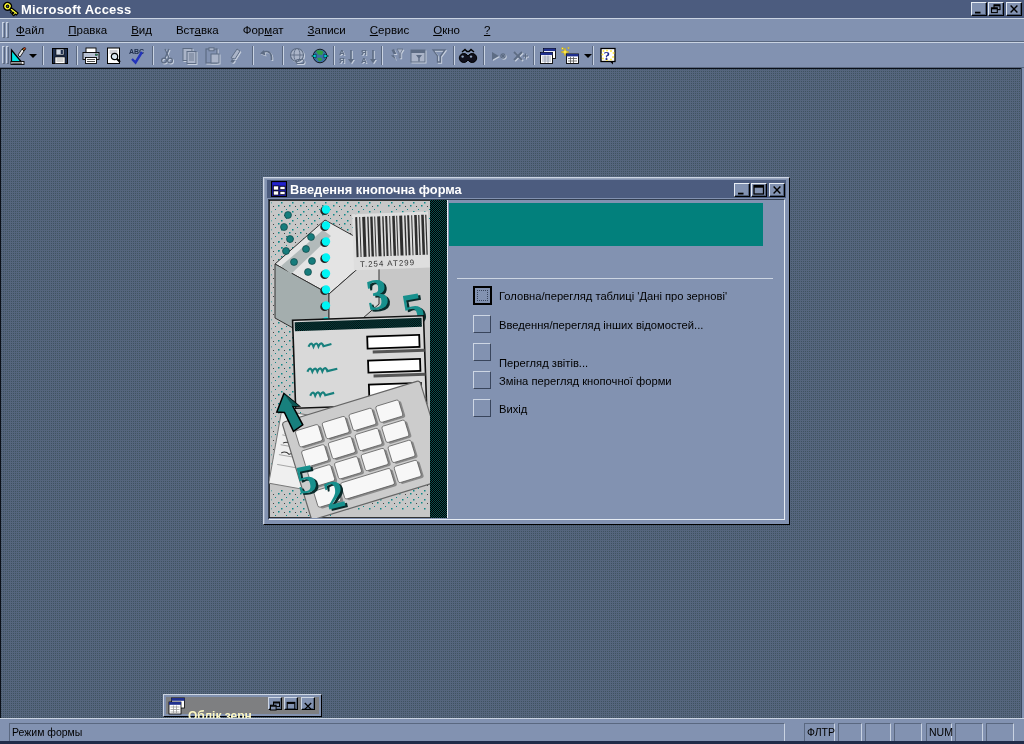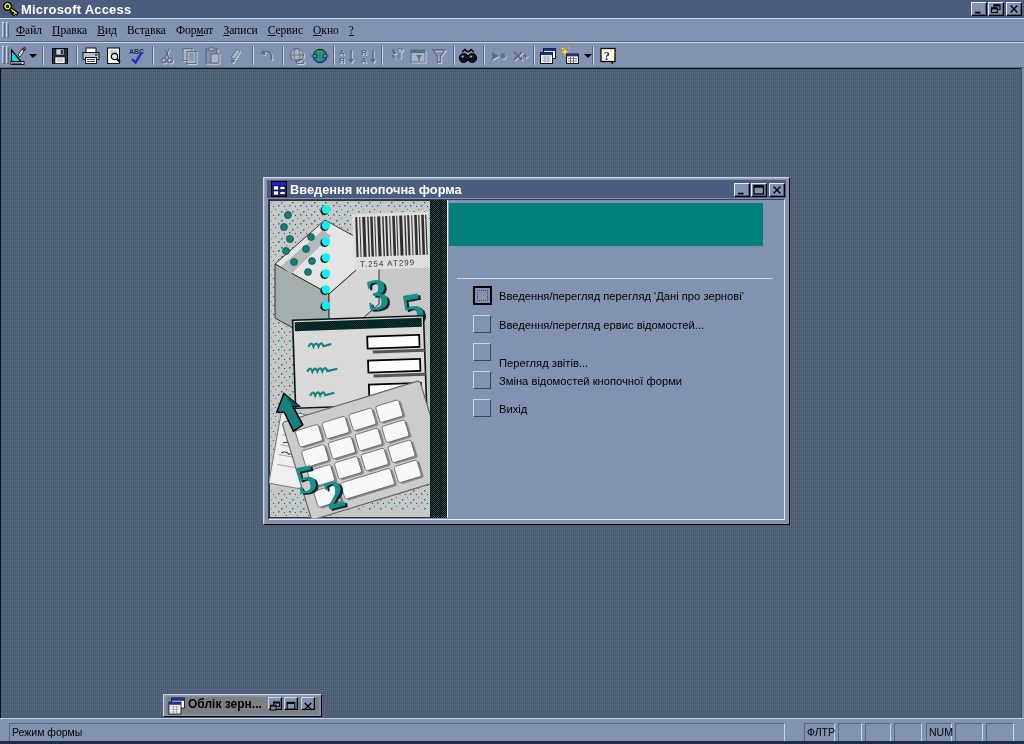--- a/index.html
+++ b/index.html
@@ -16,21 +16,21 @@
   .capbtn svg { position:absolute; left:0; top:0; }
 
   
   #menubar { left:0; top:18px; width:1024px; height:24px; background:#8292b1;
              border-top:1px solid #c9d3e2; border-bottom:1px solid #5a6880; }
   #menubar .grip { position:absolute; left:2px; top:3px; width:3px; height:16px;
                    border-top:1px solid #c9d3e2; border-left:1px solid #c9d3e2;
                    border-right:1px solid #5a6880; border-bottom:1px solid #5a6880; }
   #menubar .grip + .grip { left:6px; }
   #menubar .items { position:absolute; left:16px; top:4.5px; font-size:11.5px; color:#000; }
-  #menubar .items span { margin-right:10px;font-family:Liberation Serif, serif; }
+  #menubar .items span { margin-right:24px; }
   #menubar u { text-decoration:underline; }
 
   
   #toolbar { left:0; top:42px; width:1024px; height:26px; background:#8292b1;
              border-top:1px solid #c9d3e2; border-bottom:1px solid #5a6880; }
   #toolbar .grip { position:absolute; left:2px; top:3px; width:3px; height:18px;
                    border-top:1px solid #c9d3e2; border-left:1px solid #c9d3e2;
                    border-right:1px solid #5a6880; border-bottom:1px solid #5a6880; }
   #toolbar .grip + .grip { left:6px; }
   .tbtn { position:absolute; top:2px; width:22px; height:22px; }
@@ -69,21 +69,21 @@
   .swbtn { position:absolute; left:204px; width:18px; height:18px; background:#8292b1;
            border-top:1px solid #cdd6e4; border-left:1px solid #cdd6e4;
            border-right:1px solid #39455c; border-bottom:1px solid #39455c; }
   .swlbl { position:absolute; left:230px; font-size:11.2px; color:#000; white-space:nowrap; padding-top:1px; }
 
   
   #miniwin { left:163px; top:694px; width:159px; height:23px; background:#8292b1;
              border-top:1px solid #cdd6e4; border-left:1px solid #cdd6e4;
              border-right:1.5px solid #000; border-bottom:1.5px solid #000; }
   #miniwin .bar { position:absolute; left:2px; top:2px; right:2px; bottom:2px; background:#7e7f81; }
-  #miniwin .txt { position:absolute; left:22px; top:0; font-weight:bold; font-size:12px; color:#000000; }
+  #miniwin .txt { position:absolute; left:22px; top:12px; font-weight:bold; font-size:12px; color:#fef9c3; }
   .minibtn { position:absolute; top:2px; width:14px; height:13px; background:#8292b1;
              border-top:1px solid #cdd6e4; border-left:1px solid #cdd6e4;
              border-right:1px solid #000; border-bottom:1px solid #000;
              box-shadow:inset -1px -1px 0 #55657f; }
 
   
   #status { left:0; top:718px; width:1024px; height:23px; background:#8292b1; border-top:1px solid #c9d3e2; }
   .spanel { position:absolute; top:4px; height:27px;
             border-top:1px solid #5a6880; border-left:1px solid #5a6880;
             border-right:1px solid #c9d3e2; border-bottom:1px solid #c9d3e2;
@@ -436,27 +436,27 @@
           </g>
       </svg>
     </div>
   </div>
   <div id="dlgcontent">
     <div id="teal"></div>
     <div id="dlgsep"></div>
     <div class="swbtn" style="top:86px; border:2px solid #000; width:19px; height:19px;">
       <div style="position:absolute; left:2px; top:2px; right:2px; bottom:2px; border:1px dotted #39455c;"></div>
     </div>
-    <div class="swlbl" style="top:89px">Введення/перегляд перегляд 'Дані про зернові'</div>
+    <div class="swlbl" style="top:89px">Головна/перегляд таблиці 'Дані про зернові'</div>
     <div class="swbtn" style="top:115px"></div>
-    <div class="swlbl" style="top:118px">Введення/перегляд ервис відомостей...</div>
+    <div class="swlbl" style="top:118px">Введення/перегляд інших відомостей...</div>
     <div class="swbtn" style="top:143px"></div>
     <div class="swlbl" style="top:156px">Перегляд звітів...</div>
     <div class="swbtn" style="top:171px"></div>
-    <div class="swlbl" style="top:174px">Зміна відомостей кнопочної форми</div>
+    <div class="swlbl" style="top:174px">Зміна перегляд кнопочної форми</div>
     <div class="swbtn" style="top:199px"></div>
     <div class="swlbl" style="top:202px">Вихід</div>
     <div id="art">
     <svg width="179" height="318" viewBox="0 0 179 318">
       <defs>
         <pattern id="tealdith" width="2" height="2" patternUnits="userSpaceOnUse">
           <rect width="2" height="2" fill="#0b4f4f"></rect>
           <rect width="1" height="1" fill="#000"></rect>
               <rect x="1" y="1" width="1" height="1" fill="#000"></rect>
         </pattern>

